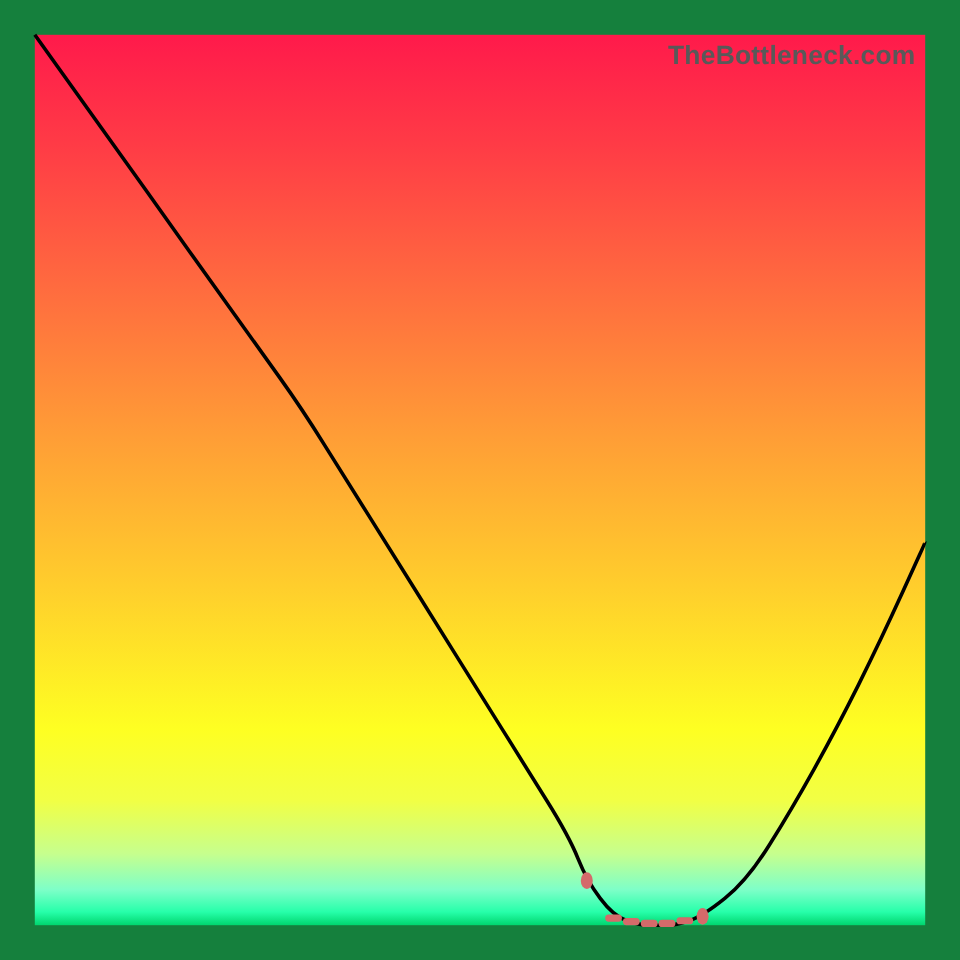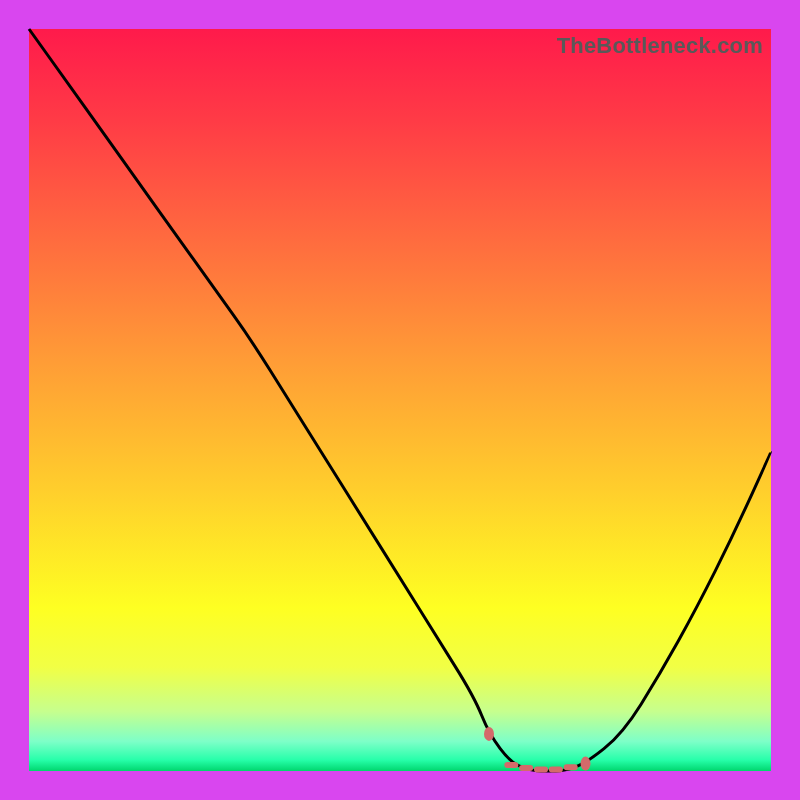--- a/index.html
+++ b/index.html
@@ -8,21 +8,21 @@
     width: 800px;
     height: 800px;
     background: #000;
     font-family: Arial, Helvetica, sans-serif;
     overflow: hidden;
   }
   .frame {
     position: relative;
     width: 800px;
     height: 800px;
-    background: #d946ef;
+    background: #15803d;
   }
   .plot-area {
     position: absolute;
     left: 29px;
     top: 29px;
     width: 742px;
     height: 742px;
     background: linear-gradient(
       to bottom,
       #ff1a4b 0%,

